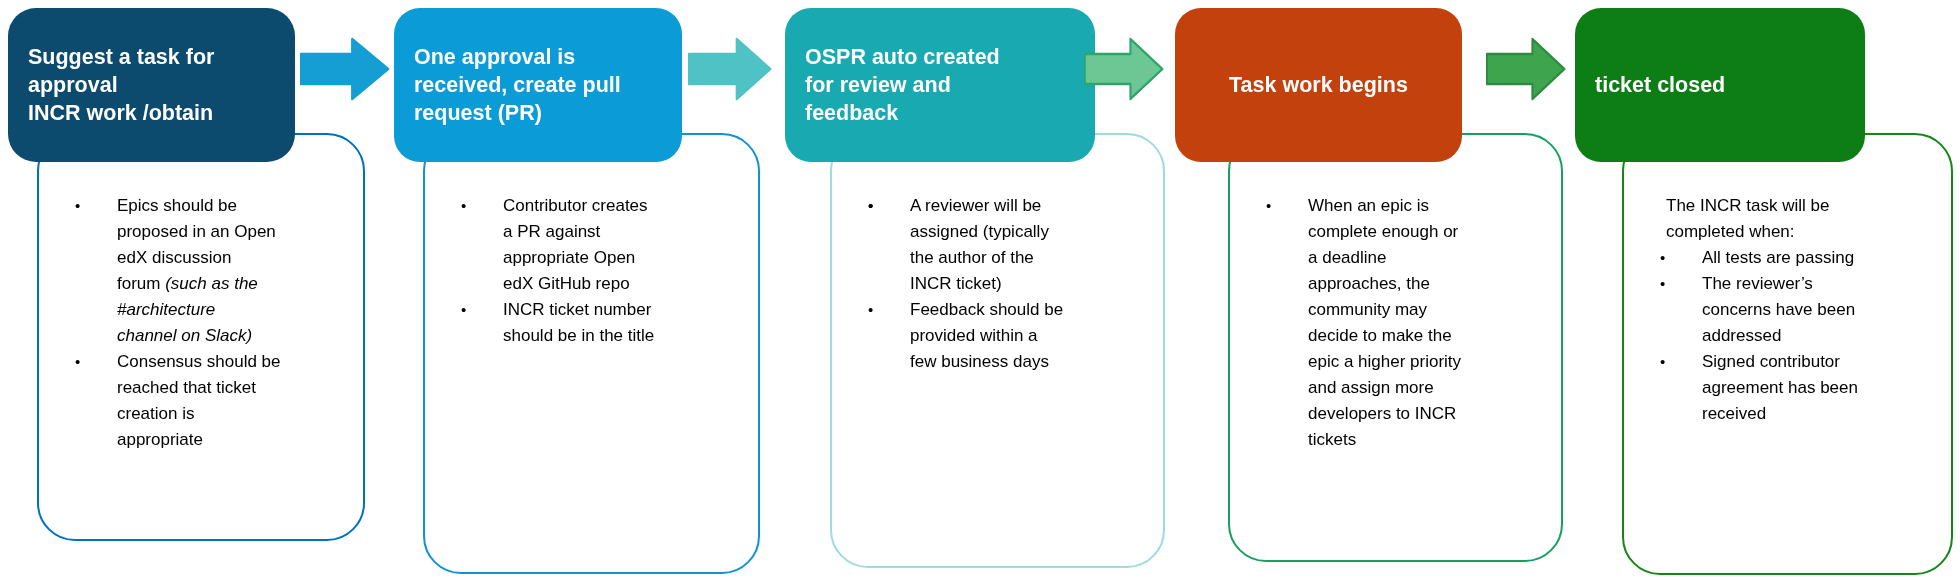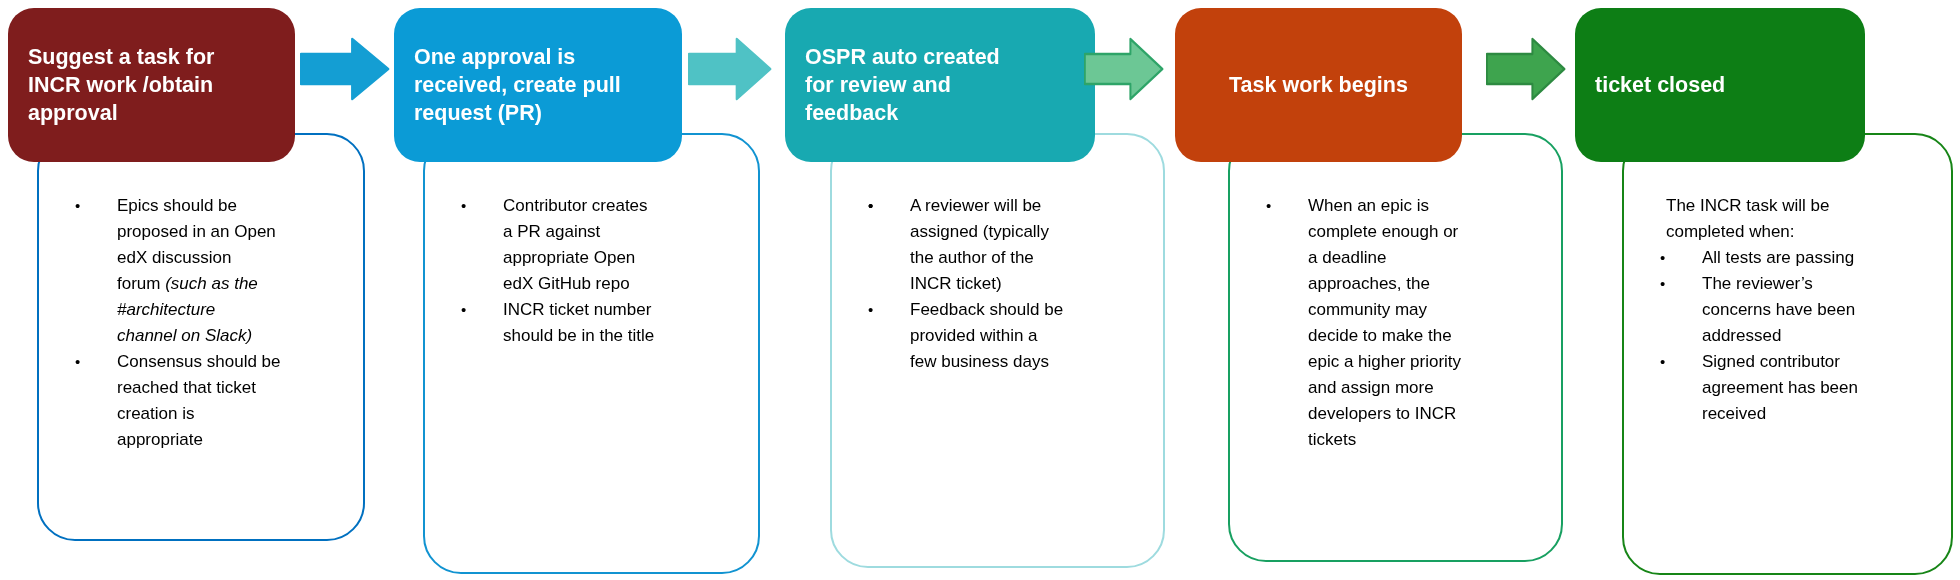--- a/index.html
+++ b/index.html
@@ -55,24 +55,24 @@
 edX discussion
 forum </span><span class="italic">(such as the
 #architecture
 channel on Slack)</span></span></div>
           <div class="bullet"><span class="marker">•</span><span class="text"><span>Consensus should be
 reached that ticket
 creation is
 appropriate</span></span></div>
         </div>
     </div>
-    <div class="header-box" style="background: #7f1d1d;">
+    <div class="header-box" style="background: #0c4a6e; border-radius: 28px;">
         <div>Suggest a task for</div>
+        <div>approval</div>
         <div>INCR work /obtain</div>
-        <div>approval</div>
       </div>
   </div>
 <div class="arrow arrow-0">
       <svg viewBox="0 0 100 64" preserveAspectRatio="none">
         <polygon points="1,17 58,17 58,2 98,32 58,62 58,47 1,47" fill="#149ED3" stroke="#149ED3" stroke-width="2.5" stroke-linejoin="round"></polygon>
       </svg>
     </div>
   <div class="column col-1">
     <div class="detail-box" style="border-color: rgb(17, 147, 209);">
       <div class="bullets">

